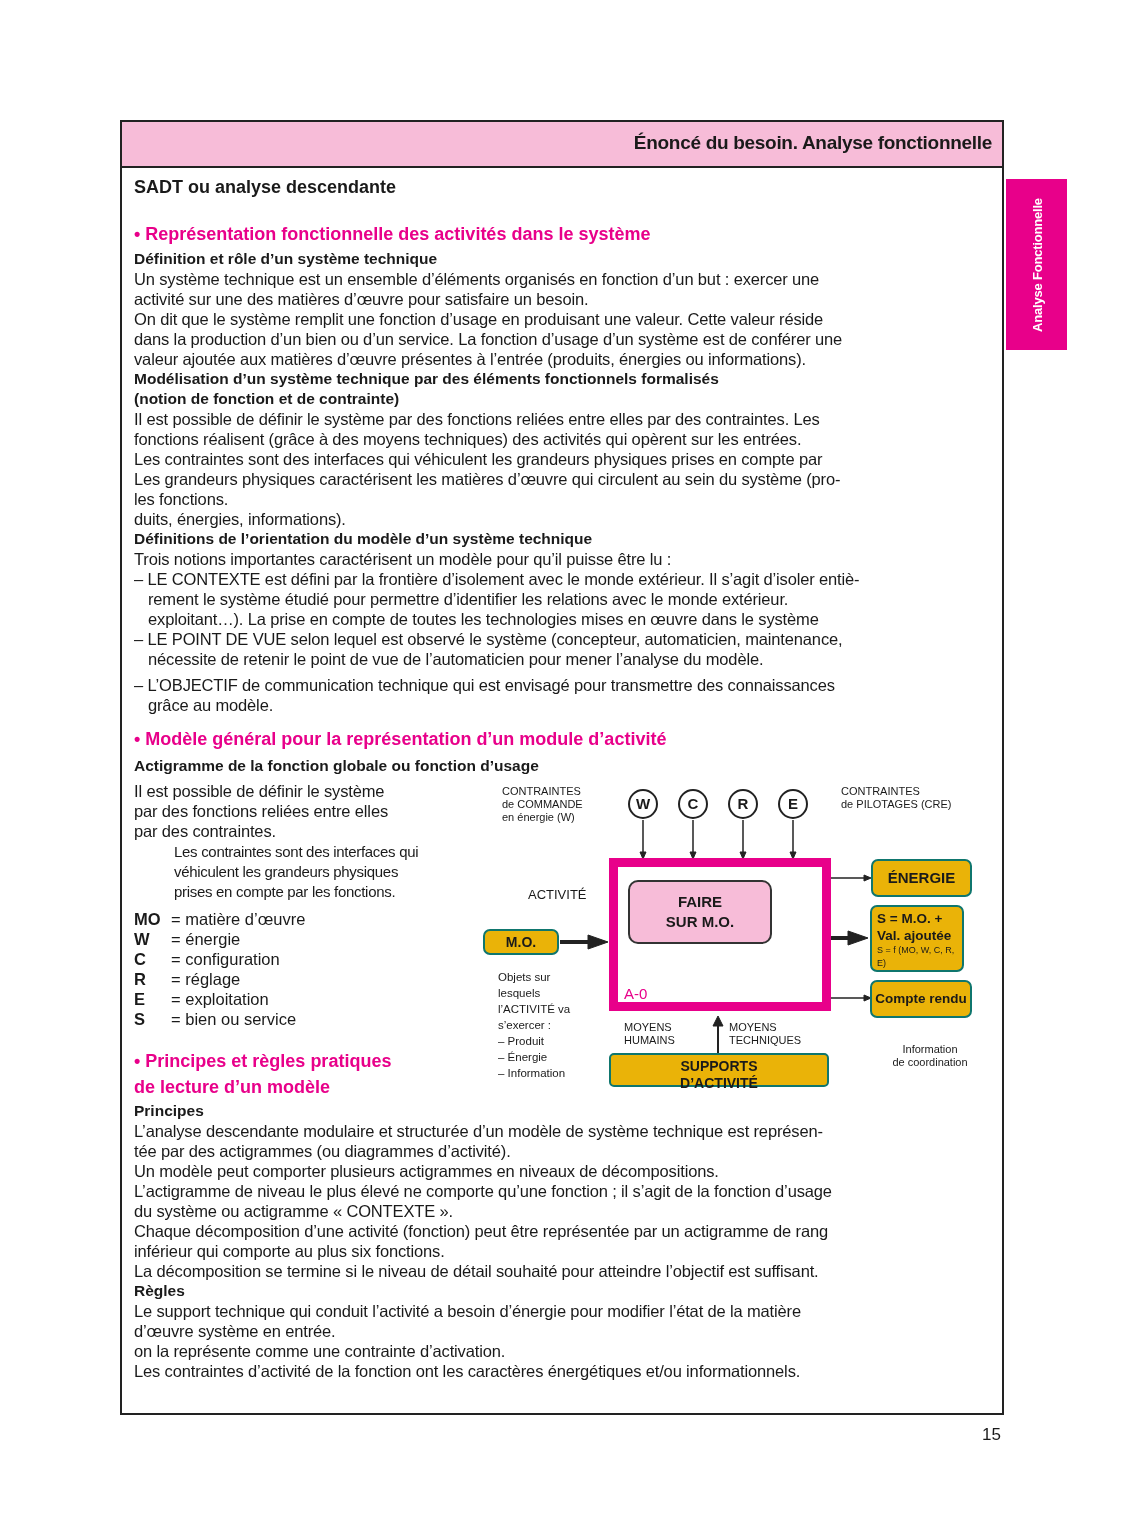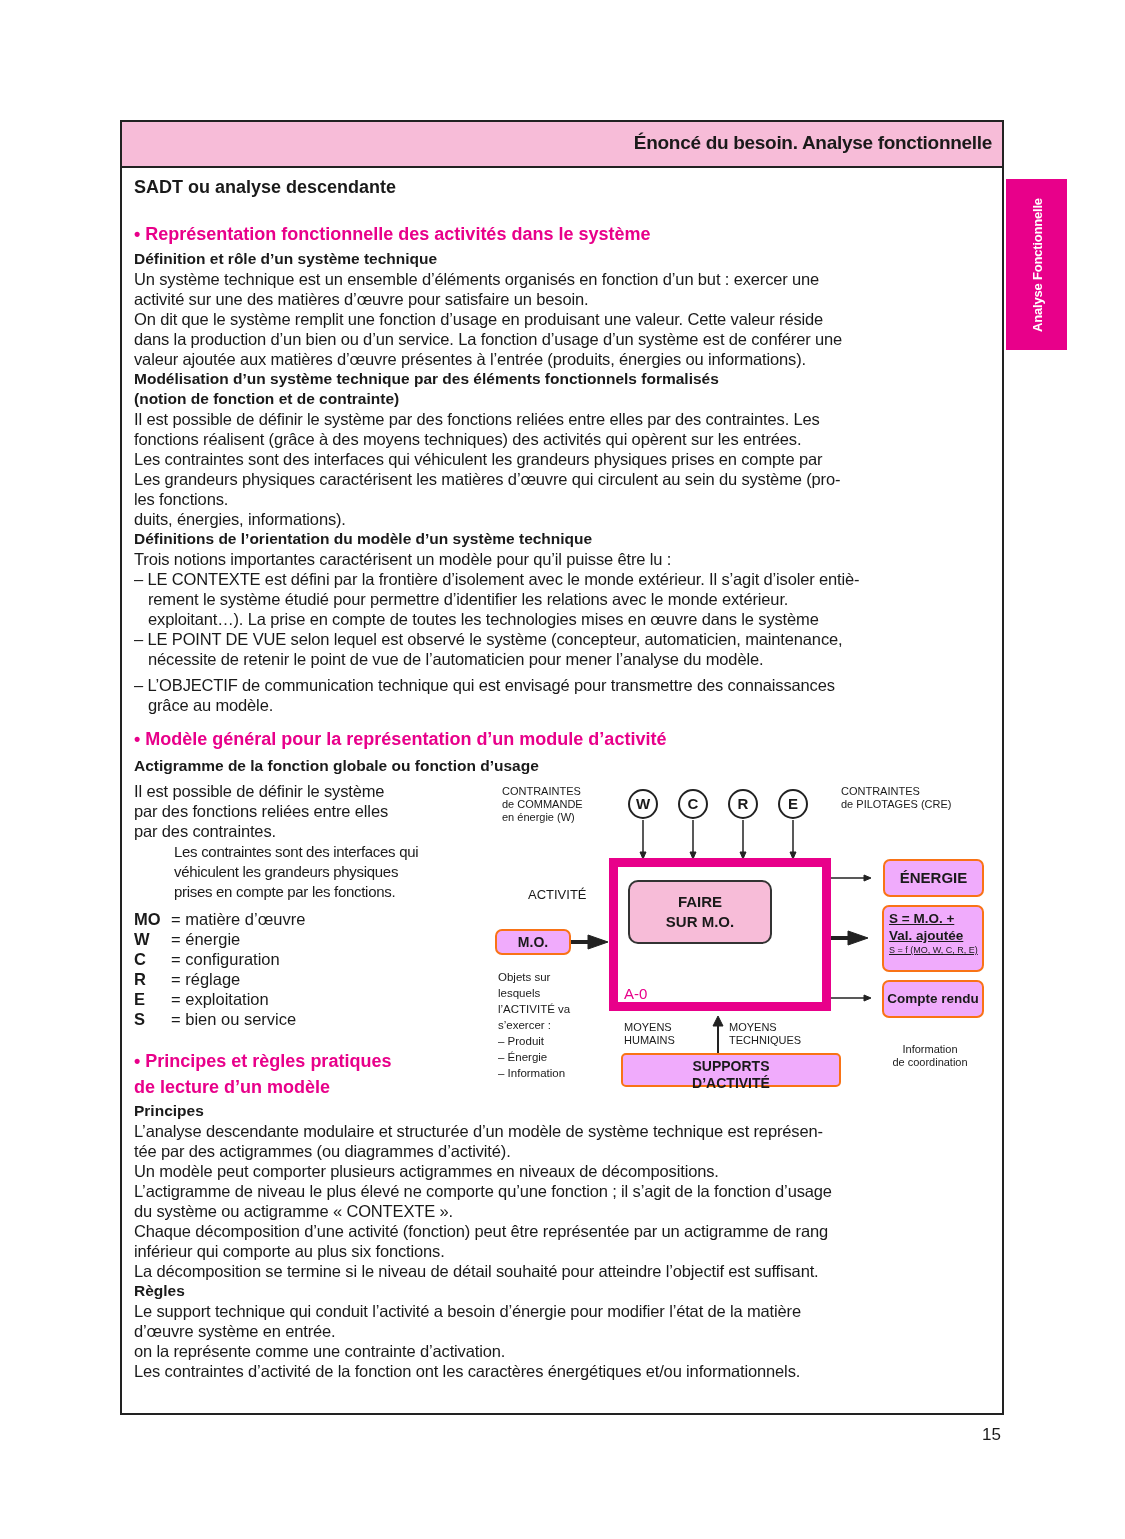--- a/index.html
+++ b/index.html
@@ -12,21 +12,21 @@
   .t { position:absolute; white-space:nowrap; }
   .sec-title { font-size:18px; font-weight:bold; }
   .pink-h { font-size:18px; font-weight:bold; color:#e8008a; }
   .sub-h { font-size:15.5px; font-weight:bold; }
   .body { font-size:16.5px; line-height:20px; letter-spacing:-0.15px; }
   .body .ln { display:block; white-space:nowrap; }
   .ind { padding-left:14px; }
   .small { font-size:11px; line-height:13px; }
   .leg { font-size:16.5px; line-height:20px; }
   .leg .k { display:inline-block; width:37px; font-weight:bold; }
-  .box { position:absolute; border:2px solid #f97316; border-radius:7px; box-sizing:border-box; background:#f0abfc; text-align:center; font-weight:bold;margin-left:12px; }
+  .box { position:absolute; border:2px solid #0f766e; border-radius:7px; box-sizing:border-box; background:#eab308; text-align:center; font-weight:bold; }
   .circle { position:absolute; width:30px; height:30px; border:2px solid #222; border-radius:50%; box-sizing:border-box; text-align:center; line-height:26px; font-weight:bold; font-size:15px; background:#fff; }
   .pink-frame { position:absolute; left:609px; top:858px; width:222px; height:153px; border:9px solid #e8008a; box-sizing:border-box; }
   .faire { position:absolute; left:628px; top:880px; width:144px; height:64px; background:#f7bcd8; border:2px solid #333; border-radius:10px; box-sizing:border-box; text-align:center; font-weight:bold; font-size:15px; line-height:20px; padding-top:10px; }
   .page-num { position:absolute; left:982px; top:1425px; font-size:17px; }
   svg.arrows { position:absolute; left:0; top:0; }
 </style>
 </head>
 <body>
 
 <div class="frame">
@@ -159,21 +159,21 @@
   <div class="t small" style="left:729px;top:1021px;">
     <div>MOYENS</div>
     <div>TECHNIQUES</div>
   </div>
   <div class="box" style="left:609px;top:1053px;width:220px;height:34px;font-size:14px;line-height:17px;padding-top:3px;border-radius:5px;">
     <div>SUPPORTS</div>
     <div>D’ACTIVITÉ</div>
   </div>
 
   <div class="box" style="left:871px;top:859px;width:101px;height:38px;font-size:15px;line-height:34px;">ÉNERGIE</div>
-  <div class="box" style="left:870px;top:905px;width:102px;height:67px;font-size:13.5px;line-height:17px;text-align:left;padding:3px 0 0 5px;text-decoration:underline;">
+  <div class="box" style="left:870px;top:905px;width:94px;height:67px;font-size:13.5px;line-height:17px;text-align:left;padding:3px 0 0 5px;">
     <div>S = M.O. +</div>
     <div>Val. ajoutée</div>
     <div style="font-size:9px;font-weight:normal;line-height:13px;">S = f (MO, W, C, R, E)</div>
   </div>
   <div class="box" style="left:870px;top:980px;width:102px;height:38px;font-size:13.5px;line-height:34px;">Compte rendu</div>
   <div class="t small" style="left:880px;top:1043px;text-align:center;width:100px;">
     <div>Information</div>
     <div>de coordination</div>
   </div>
 </div>

